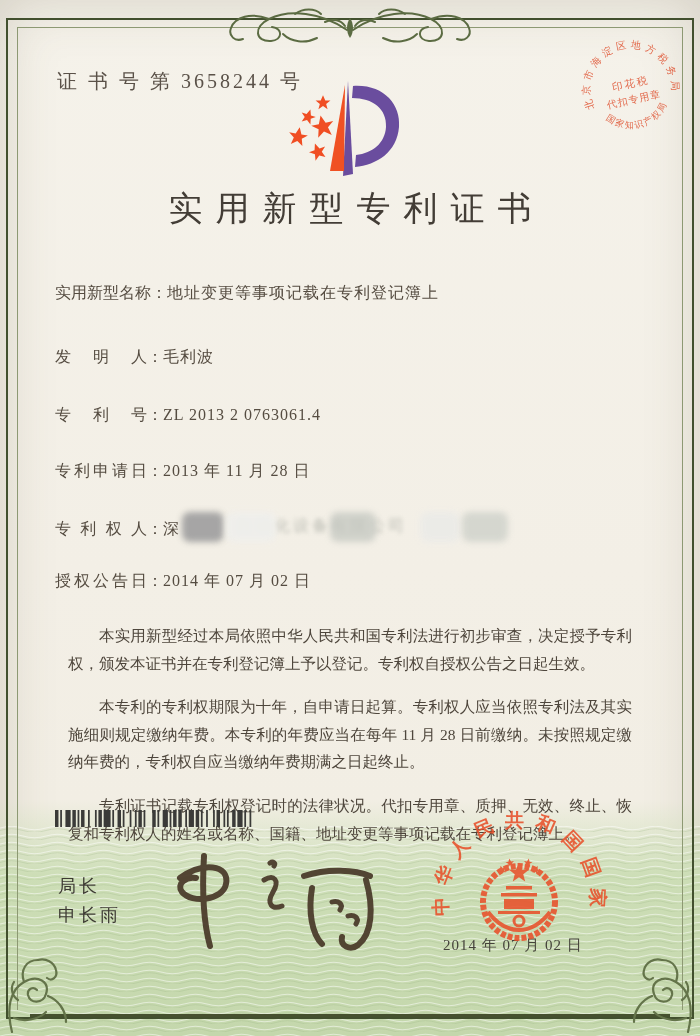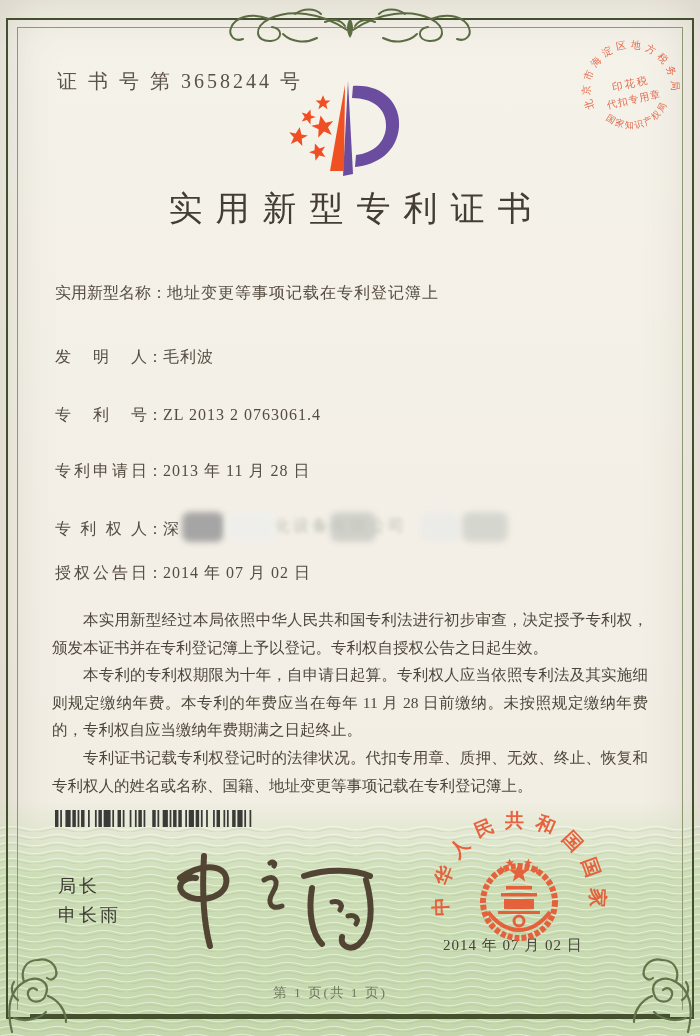--- a/index.html
+++ b/index.html
@@ -18,27 +18,27 @@
   .band{position:absolute;left:0;top:800px;width:700px;height:236px;z-index:1;}
   
   .cert-no{position:absolute;left:57px;top:68px;font-size:20px;letter-spacing:3px;color:#5a5148;z-index:3;}
   .title-wrap{position:absolute;left:0;right:0;top:186px;text-align:center;z-index:3;}
   .title{font-size:34px;letter-spacing:13px;padding-left:13px;color:#433d36;font-weight:500;}
   .fields{position:absolute;left:55px;top:283px;z-index:3;color:#554c41;font-size:16px;}
   .frow{position:absolute;left:0;white-space:nowrap;}
   .fl{display:inline-block;width:92px;text-align:justify;text-align-last:justify;font-family:Liberation Mono, monospace;}
   .fcolon{display:inline-block;width:16px;}
   .fv{letter-spacing:1px;}
-  .r0{top:0px}.r1{top:64px}.r2{top:122px}.r3{top:178px}.r4{top:233px}.r5{top:280px}
+  .r0{top:0px}.r1{top:64px}.r2{top:122px}.r3{top:178px}.r4{top:233px}.r5{top:288px}
   .redact{position:relative;display:inline-block;height:24px;vertical-align:bottom;}
   .ghost{filter:blur(2.2px);opacity:.55;color:#8f948c;letter-spacing:3px;}
   .patch{position:absolute;top:-4px;height:30px;border-radius:8px;filter:blur(3px);}
   .paras{position:absolute;left:52px;width:596px;top:606px;z-index:3;color:#4e463c;
     font-size:15.5px;line-height:27.6px;text-align:justify;}
-  .paras p{margin:0;text-indent:2em;}
+  .paras p{margin:16px;text-indent:2em;}
   
   .barcode{position:absolute;left:55px;top:810px;width:198px;height:17px;z-index:3;}
   .director{position:absolute;left:58px;top:872px;z-index:3;color:#3d3a33;font-size:18px;letter-spacing:3px;line-height:29px;}
   .sig{position:absolute;left:152px;top:850px;z-index:4;}
   .seal{position:absolute;left:430px;top:810px;z-index:5;opacity:.88;}
   .seal-date{position:absolute;left:443px;top:936px;z-index:4;color:#45433b;font-size:15px;letter-spacing:1px;}
   .pagefoot{position:absolute;left:230px;width:200px;top:984px;text-align:center;z-index:3;
     color:#72785f;font-size:13.5px;letter-spacing:2px;}
   .bottom-line{position:absolute;left:30px;right:30px;top:1014px;height:3px;background:#46512f;z-index:2;}
   
@@ -276,15 +276,14 @@
         <rect x="76" y="76" width="26" height="3.5" stroke="none"></rect>
         <rect x="71" y="83" width="36" height="3.5" stroke="none"></rect>
         <rect x="74" y="89" width="30" height="10" stroke="none"></rect>
         <rect x="68" y="101" width="42" height="3" stroke="none"></rect>
         <circle cx="89" cy="111" r="5" fill="none" stroke-width="3"></circle>
         <path d="M58 102 Q 72 120 89 120 Q 106 120 120 102" fill="none" stroke-width="4"></path>
       </g>
     </g>
   </svg>
 
-  <div class="pagefoot">第 1 页(共 1 页)</div>
 
 </div>
 
 </body></html>

